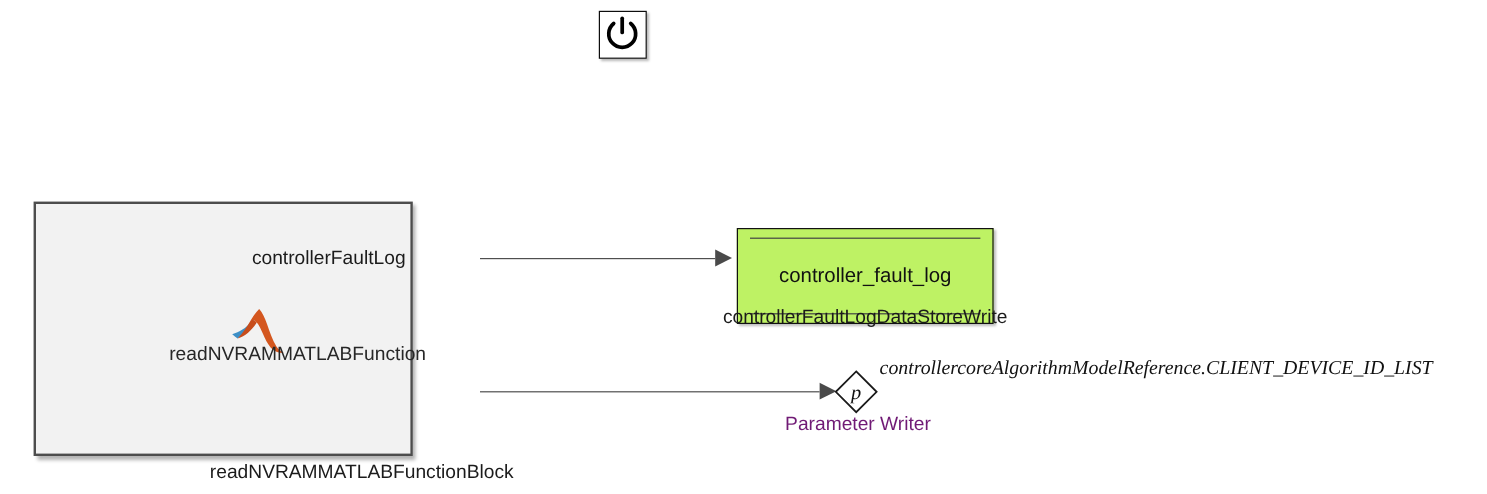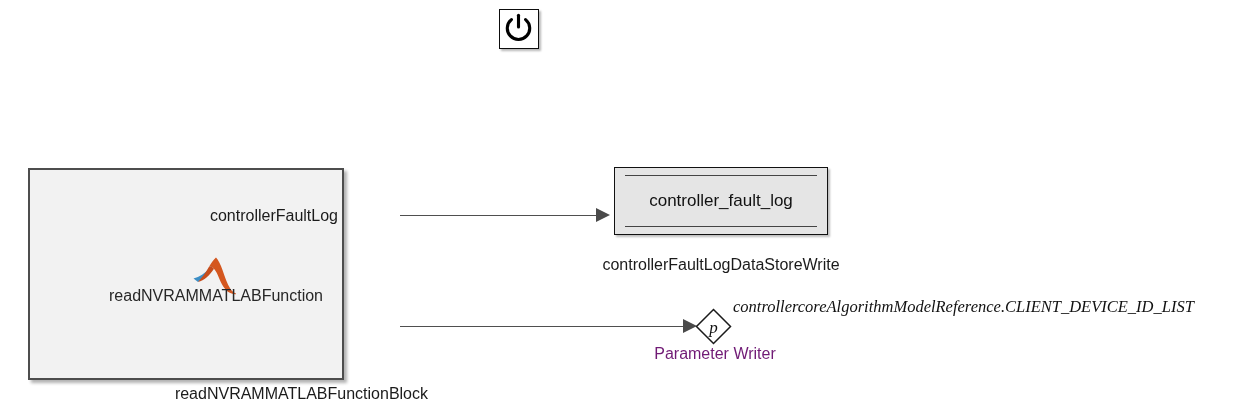--- a/index.html
+++ b/index.html
@@ -65,20 +65,21 @@
   #matlab-logo svg { display: block; }
   #function-name-label {
     position: absolute;
     left: 0px;
     top: 117px;
     width: 372px;
     text-align: center;
     font-size: 16px;
     color: #272727;
     white-space: nowrap;
+    padding-left: 32px;
   }
   .port-label {
     position: absolute;
     right: 4px;
     font-size: 16px;
     color: #1b1b1b;
     white-space: nowrap;
     text-align: right;
   }
   #port-controller-fault-log { top: 37px; }
@@ -92,24 +93,24 @@
     text-align: right;
     font-size: 16px;
     color: #1b1b1b;
     white-space: nowrap;
   }
 
   
   #data-store-block {
     position: absolute;
     left: 614px;
-    top: 167px;
+    top: 190px;
     width: 214px;
-    height: 68px;
-    background: #e5e5e5;
+    height: 80px;
+    background: #bef264;
     border: 1.5px solid #111111;
     box-sizing: border-box;
     box-shadow: 2px 2px 2px rgba(0,0,0,0.26);
   }
   .dsm-rule {
     position: absolute;
     left: 10px;
     right: 10px;
     height: 0;
     border-top: 1px solid #444444;

